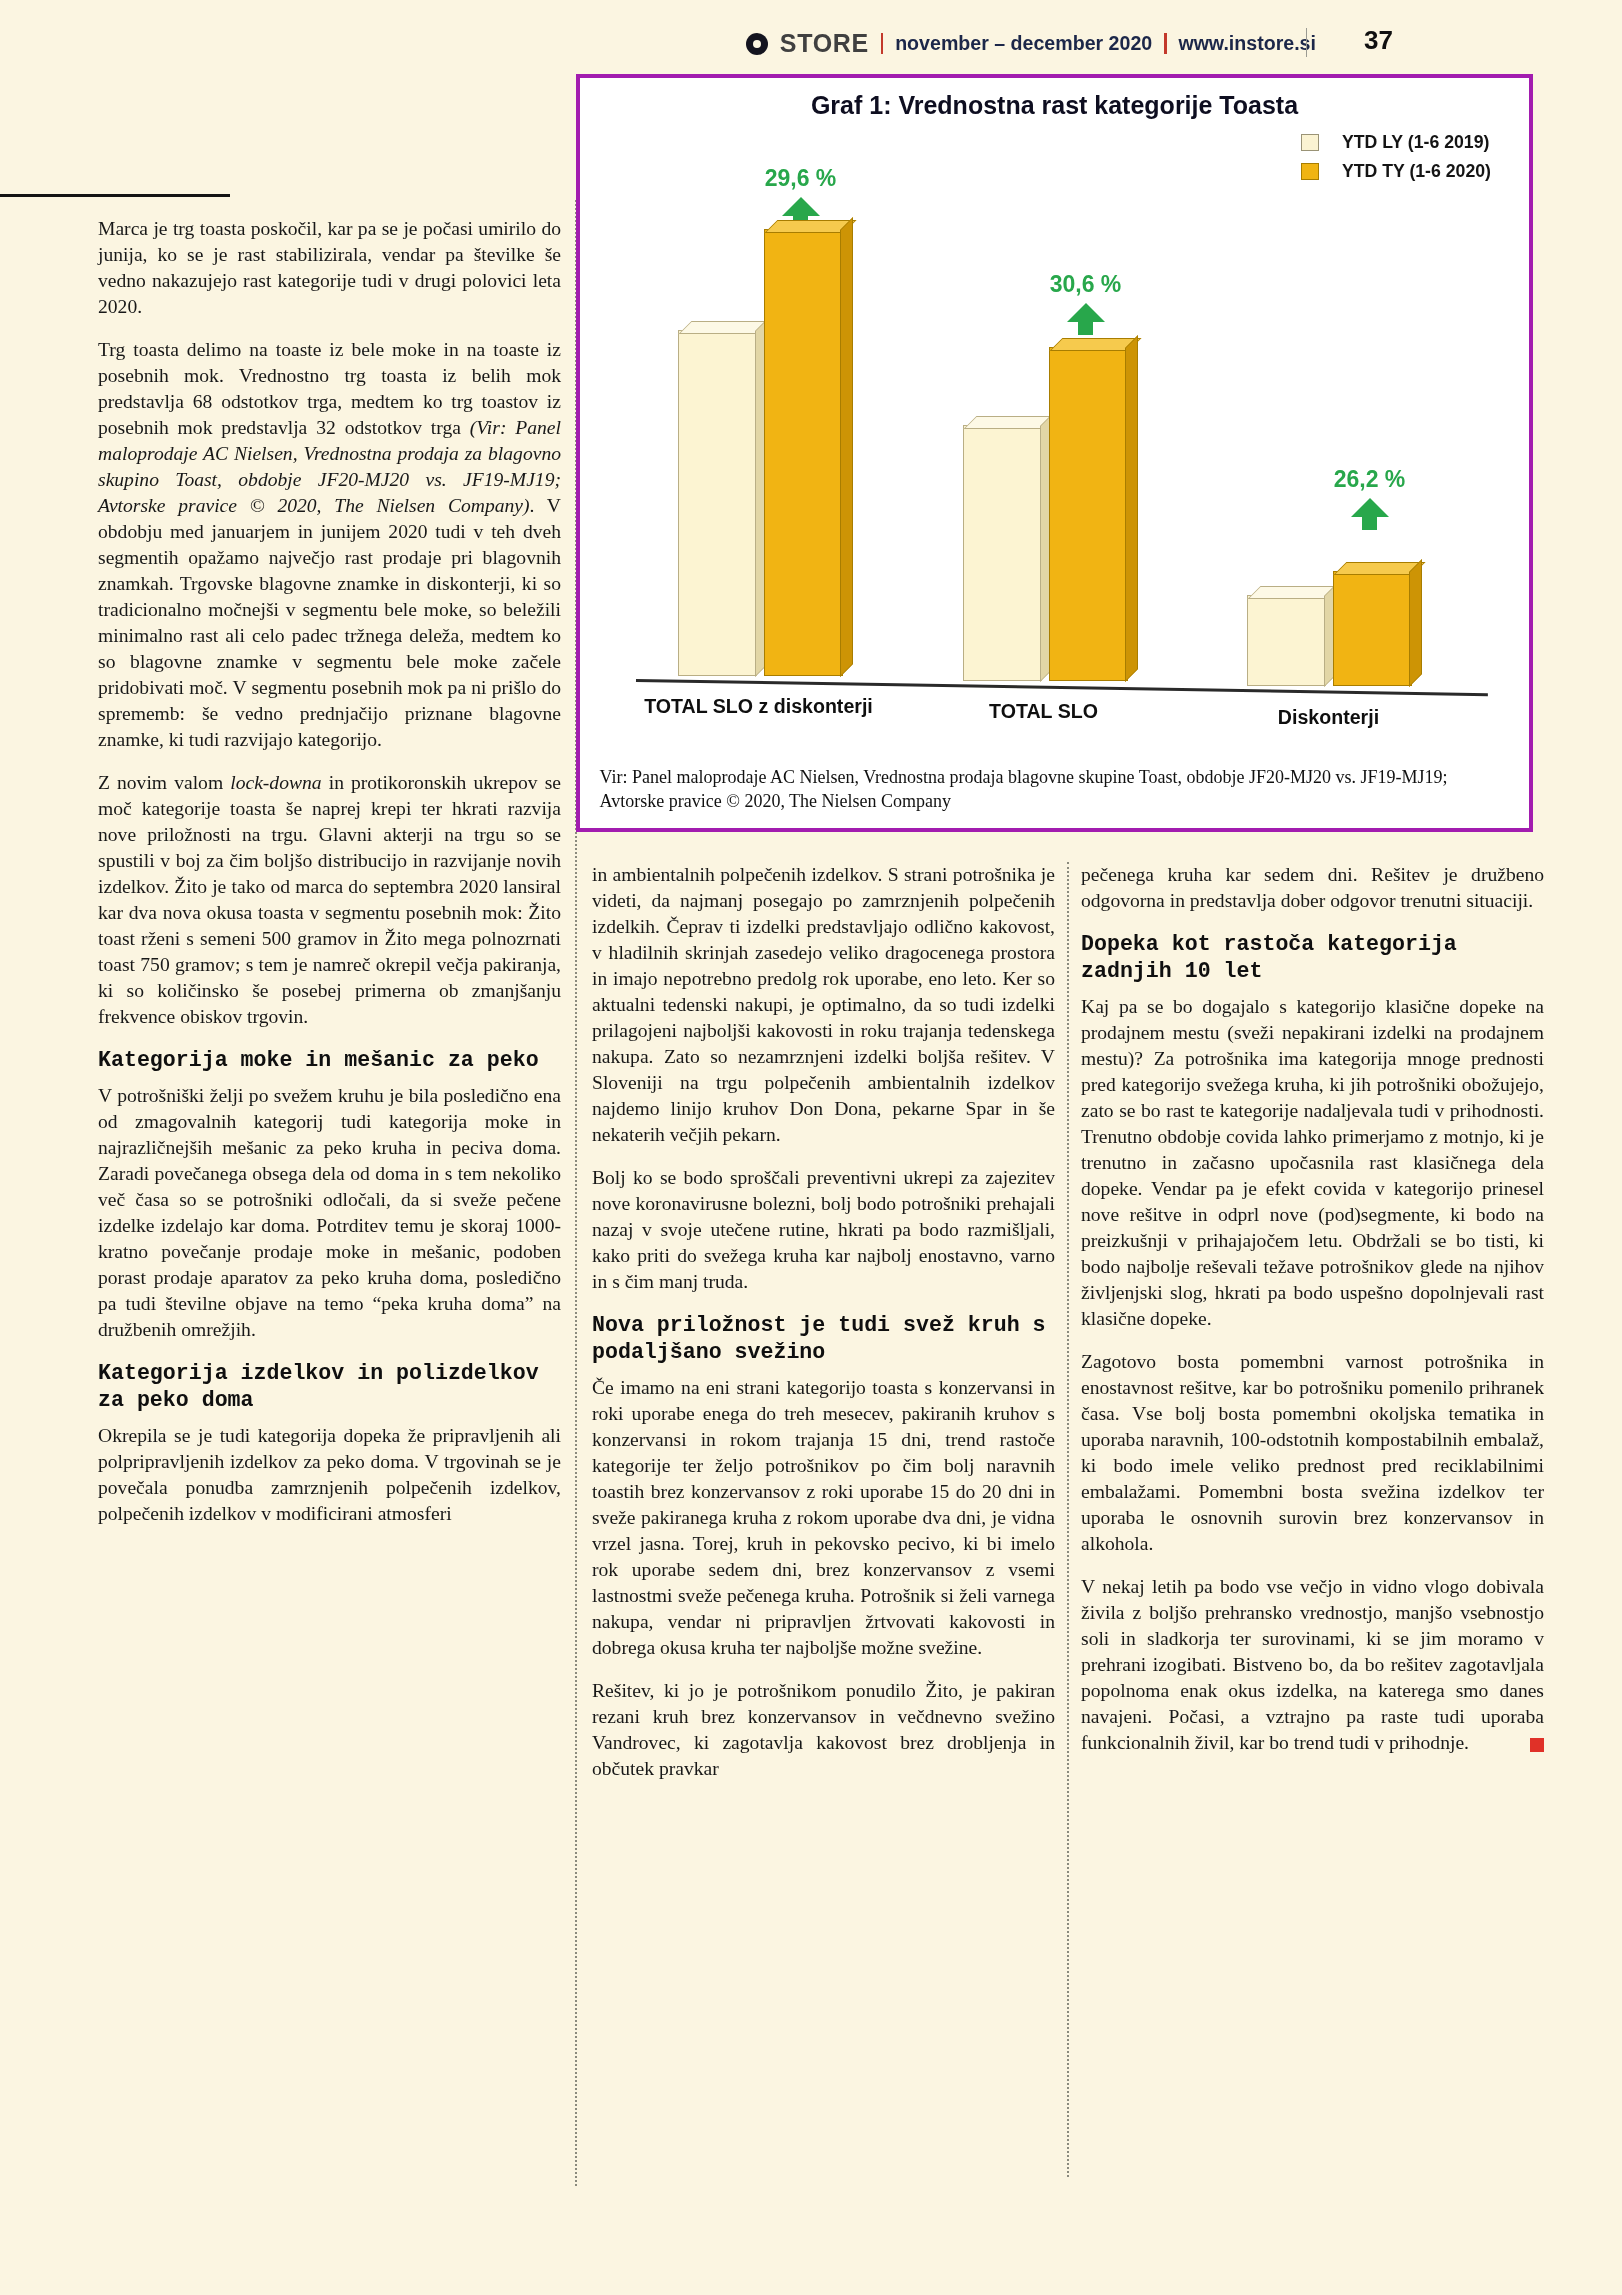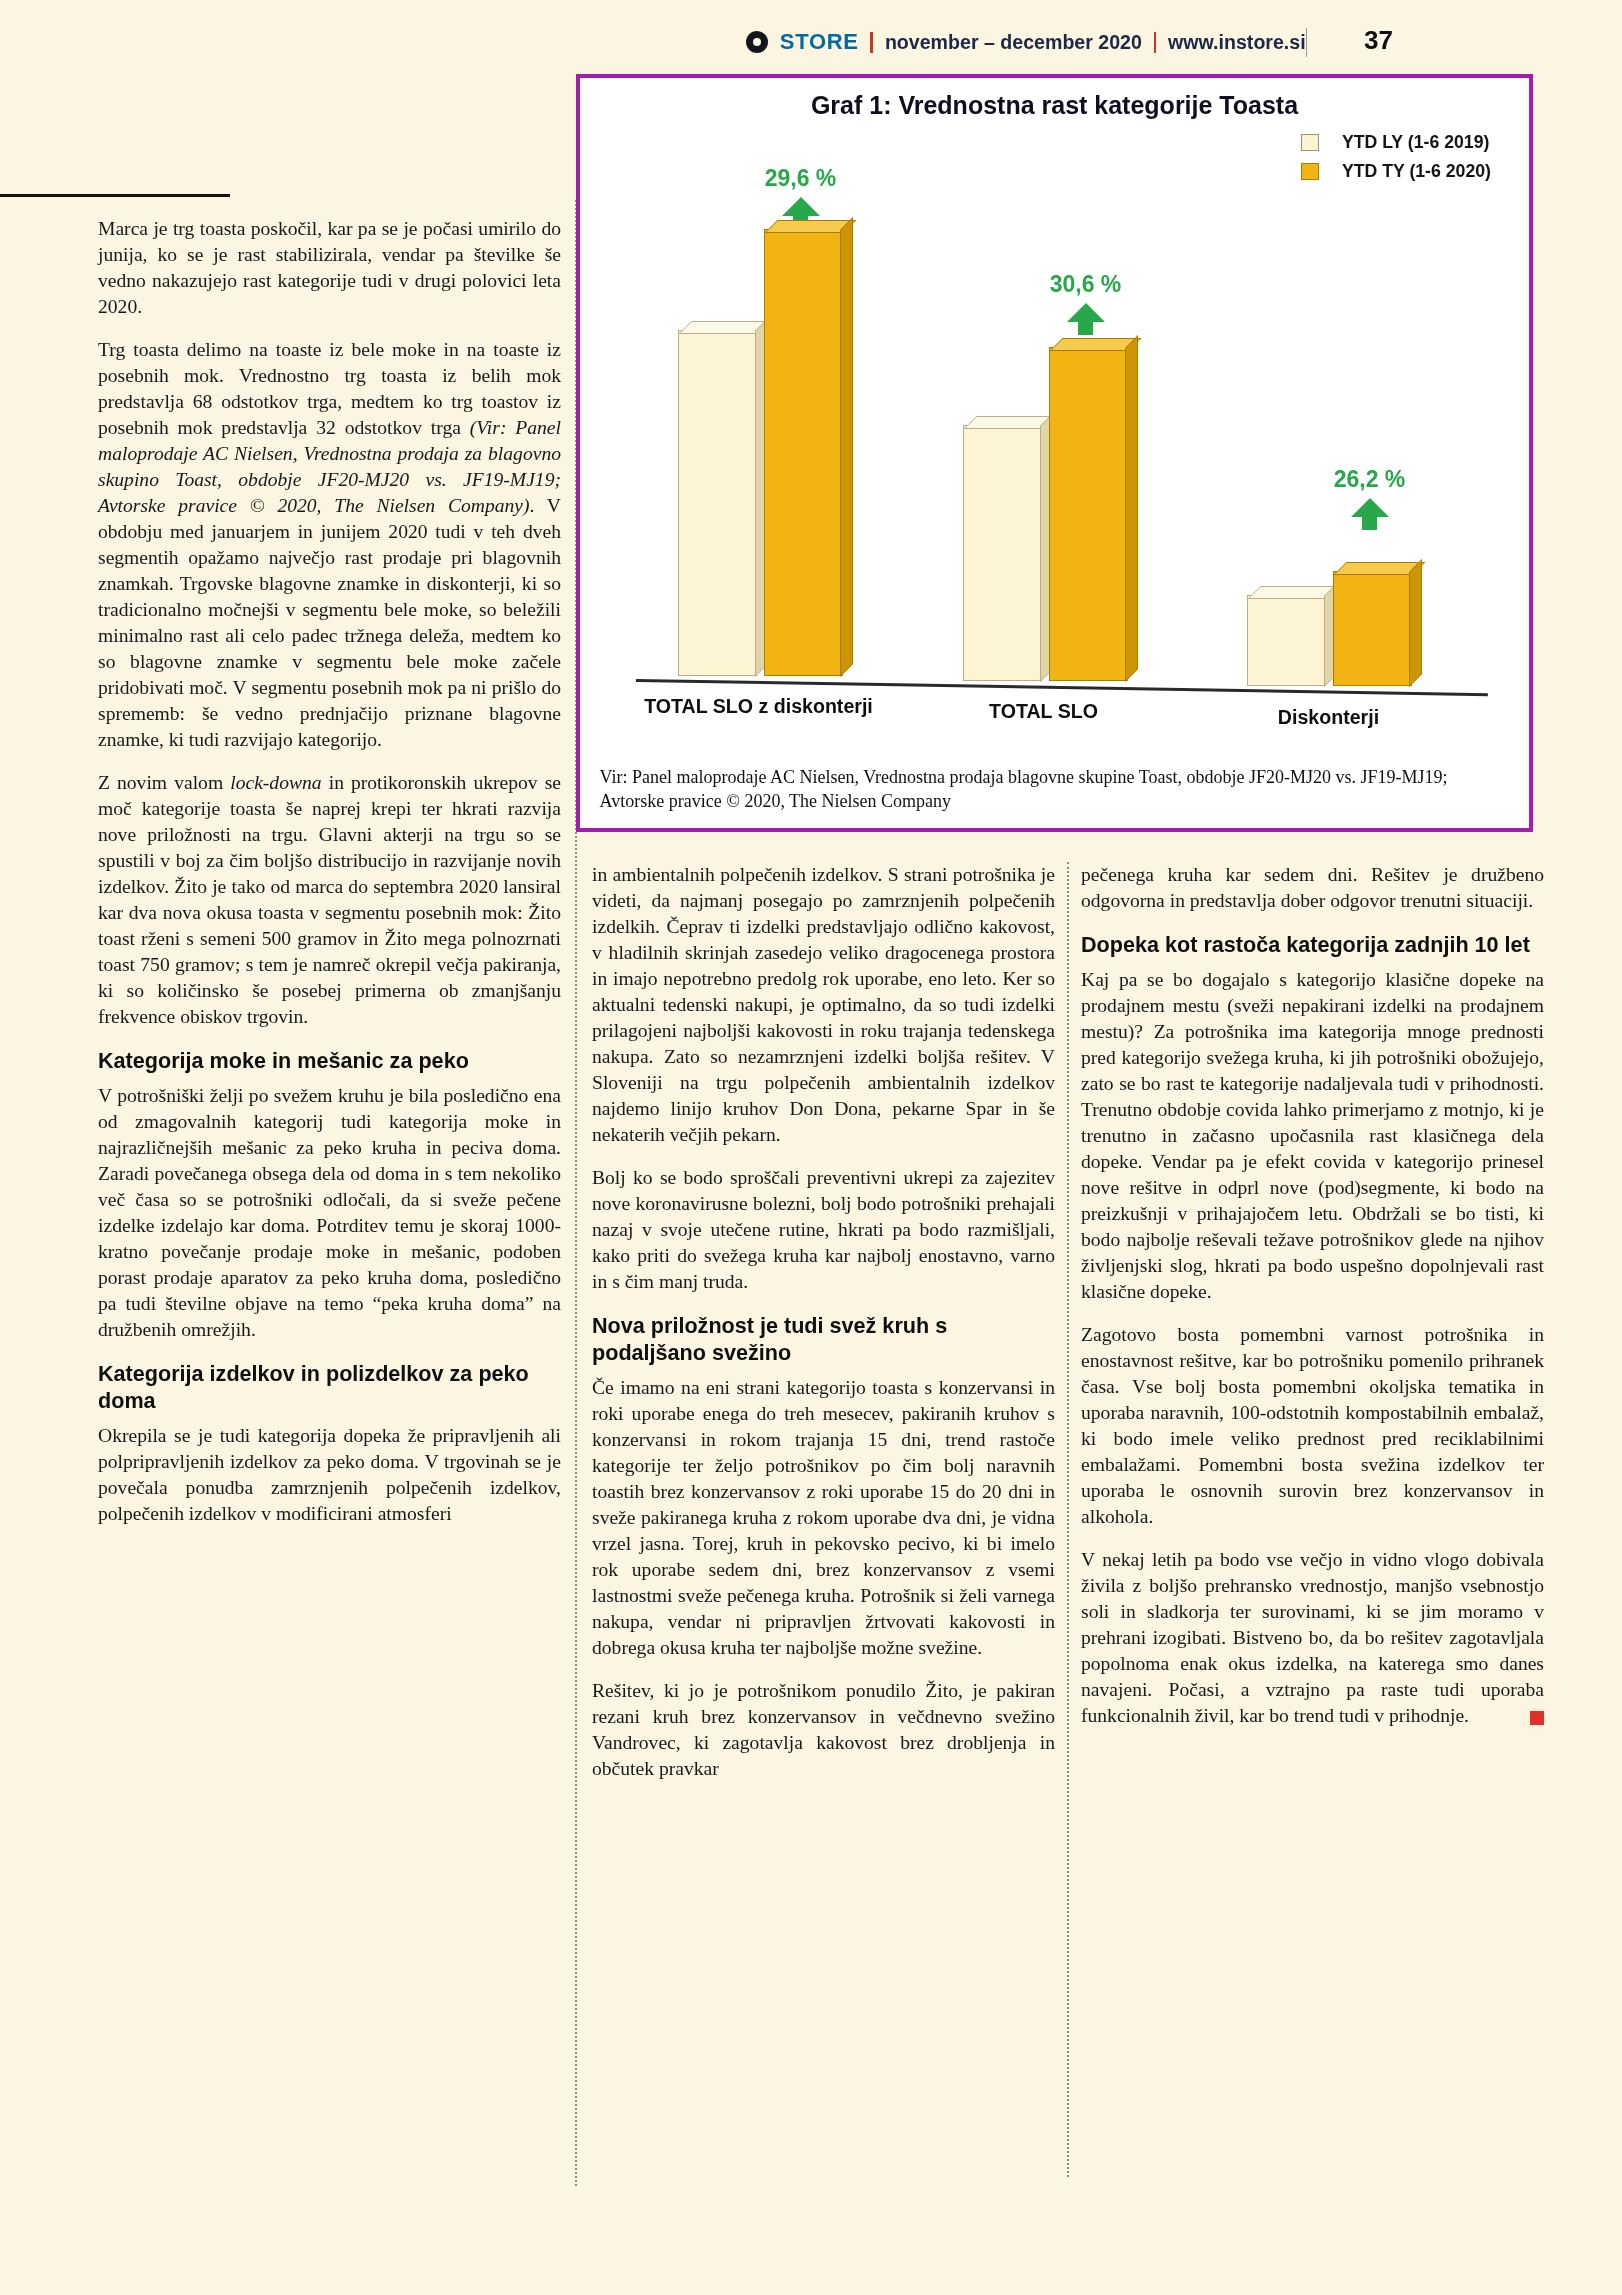--- a/index.html
+++ b/index.html
@@ -18,21 +18,21 @@
     font-weight:700; font-size:19.6px; color:#1c2749;
   }
   .logo-icon {
     width:22px; height:22px; border-radius:50%; background:#14141f;
     position:relative; flex:0 0 auto;
   }
   .logo-icon::after {
     content:""; position:absolute; left:7.2px; top:7.2px; width:7.9px; height:7.9px;
     border-radius:50%; background:#fbf5e1;
   }
-  .brand { font-size:22px; letter-spacing:0.7px; color:#0369a1; }
+  .brand { font-size:25px; letter-spacing:0.7px; color:#404040; }
   .hsep { width:2.6px; height:21px; background:#c3392b; }
   .pnum-sep { position:absolute; left:1306px; top:27.5px; width:1.3px; height:29px; background:#9a9a92; }
   .page-number {
     position:absolute; left:1323px; top:25px;
     font-family:"Liberation Sans","DejaVu Sans",sans-serif;
     font-weight:700; font-size:26px; color:#101010;margin-left:41px;
   }
   .left-rule { position:absolute; left:0; top:194px; width:230px; height:3.3px; background:#131313; }
 
   
@@ -113,21 +113,21 @@
 
   .chart-source {
     position:absolute; left:19.6px; top:688px; width:913px;
     font-size:18px; line-height:23.6px; color:#111;
   }
 
   
   .col { position:absolute; font-size:19.6px; line-height:26px; text-align:justify; color:#181818; }
   .col p { margin:0 0 17px 0; }
   .col h3 {
-    font-family:Liberation Sans, sans-serif;
+    font-family:Liberation Mono, monospace;
     font-size:21.6px; line-height:27px; margin:10.5px 0 9.2px 0;
     color:#0f0f0f; text-align:left;
   }
   .col-left   { left:98px;  top:216px;  width:463px; }
   .col-middle { left:592px;  top:862px; width:463px; }
   .col-right  { left:1081px; top:862px; width:463px; }
   .it { font-style:italic; }
   .end-marker {
     float:right; width:14.4px; height:14.4px; background:#e03128; margin-top:7.9px;
   }

